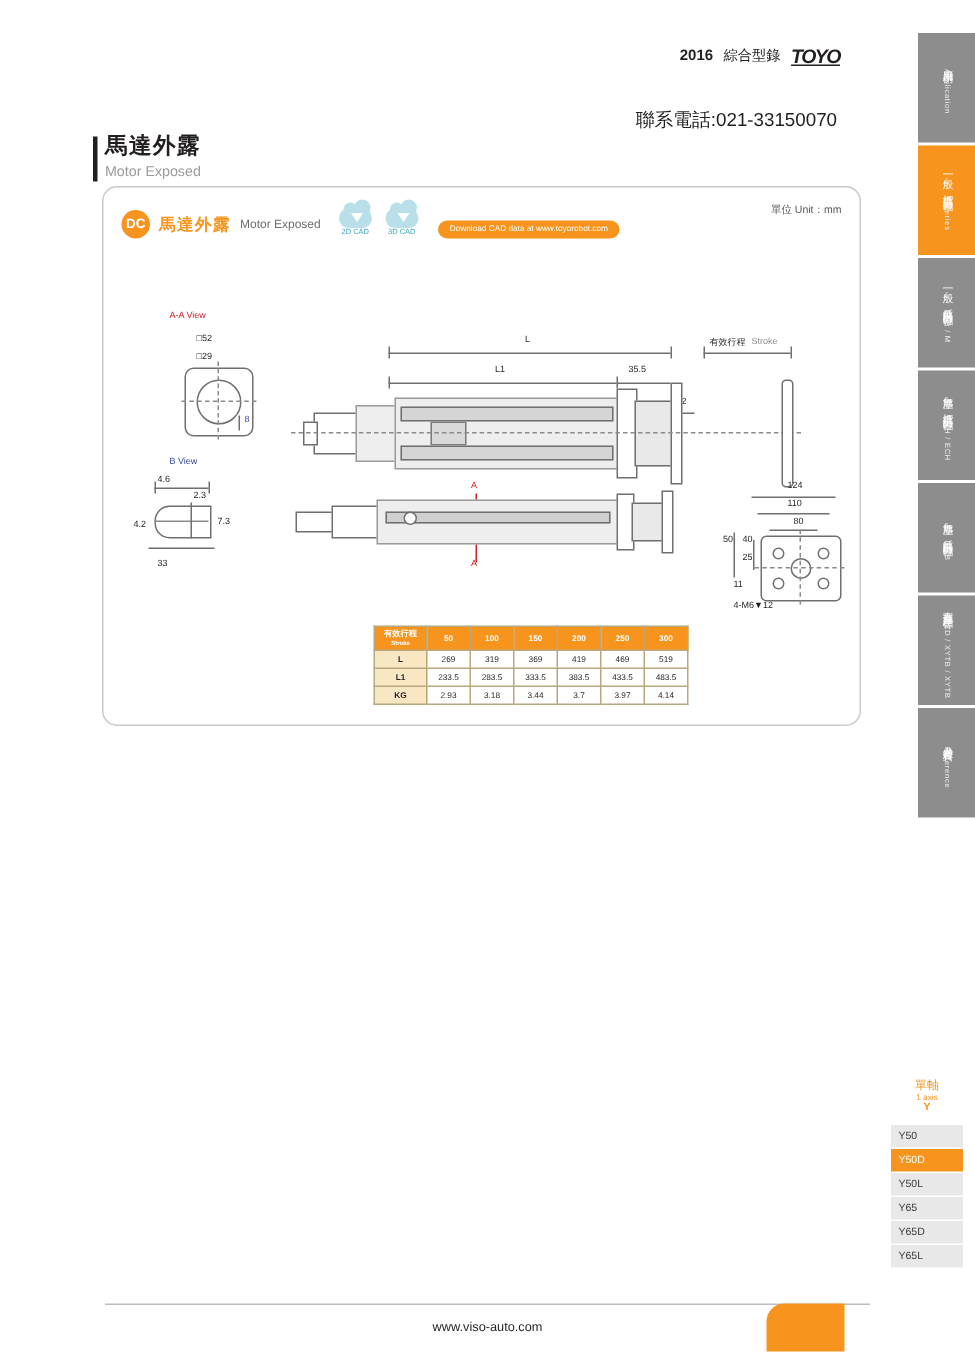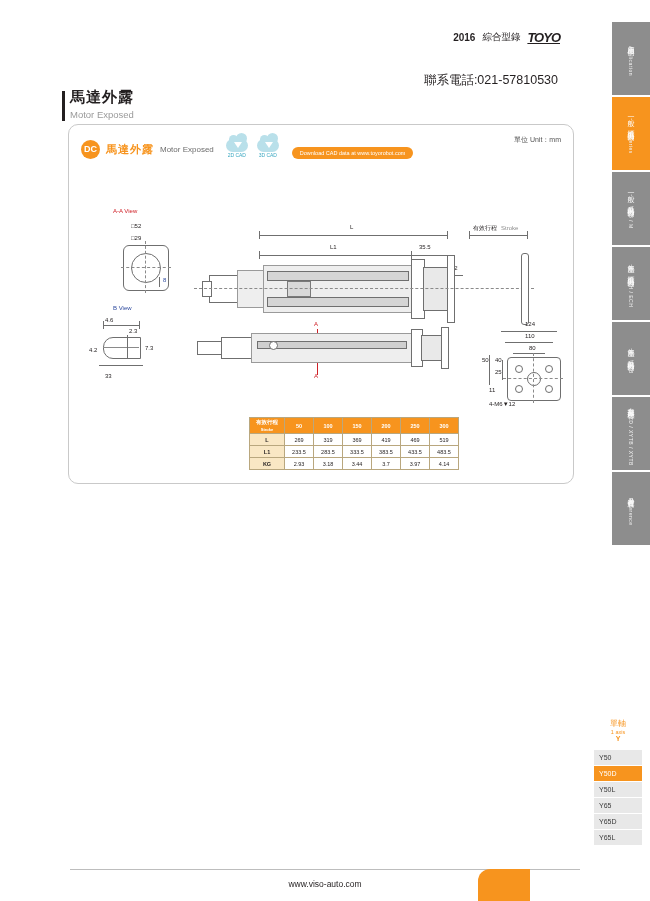--- a/index.html
+++ b/index.html
@@ -82,37 +82,37 @@
   .axis-ttl{position:absolute;right:8px;top:718px;width:48px;text-align:center;}
   .axis-ttl .cn{font-size:8px;color:#f7941e;font-weight:normal;}
   .axis-ttl .en{font-size:5.5px;color:#f7941e;}
   .axis-ttl .y{font-size:7px;color:#f7941e;font-weight:bold;}
   .mlist{position:absolute;right:8px;top:750px;width:48px;}
   .mitem{height:15px;background:#e8e8e8;color:#3a3a3a;font-size:7px;
     display:flex;align-items:center;padding-left:5px;border-bottom:1px solid #fff;}
   .mitem.active{background:#f7941e;color:#fff;}
 
   
-  .footer{position:absolute;left:0;bottom:0;width:530px;height:36px;}
+  .footer{position:absolute;left:0;bottom:0;width:530px;height:36px;padding-left:33px;}
   .foot-line{position:absolute;left:70px;bottom:31px;width:510px;height:1px;background:#bdbdbd;}
   .foot-url{position:absolute;bottom:12px;left:0;width:650px;text-align:center;font-size:8.5px;color:#231f20;}
   .foot-orange{position:absolute;right:0;bottom:0;width:52px;height:32px;background:#f7941e;border-top-left-radius:12px;}
 </style>
 </head>
 <body>
 
 <div class="page">
 
   <div class="hdr">
     <span class="yr">2016</span>
     <span class="cat">綜合型錄</span>
     <span class="logo">TOYO</span>
   </div>
 
-  <div class="phone">聯系電話:021-57810530</div>
+  <div class="phone">聯系電話:021-33150070</div>
 
   <div class="title-wrap">
     <div class="bar"></div>
     <div class="title-cn">馬達外露</div>
     <div class="title-en">Motor Exposed</div>
   </div>
 
   <div class="panel">
 
     <div class="unit">單位 Unit：mm</div>

